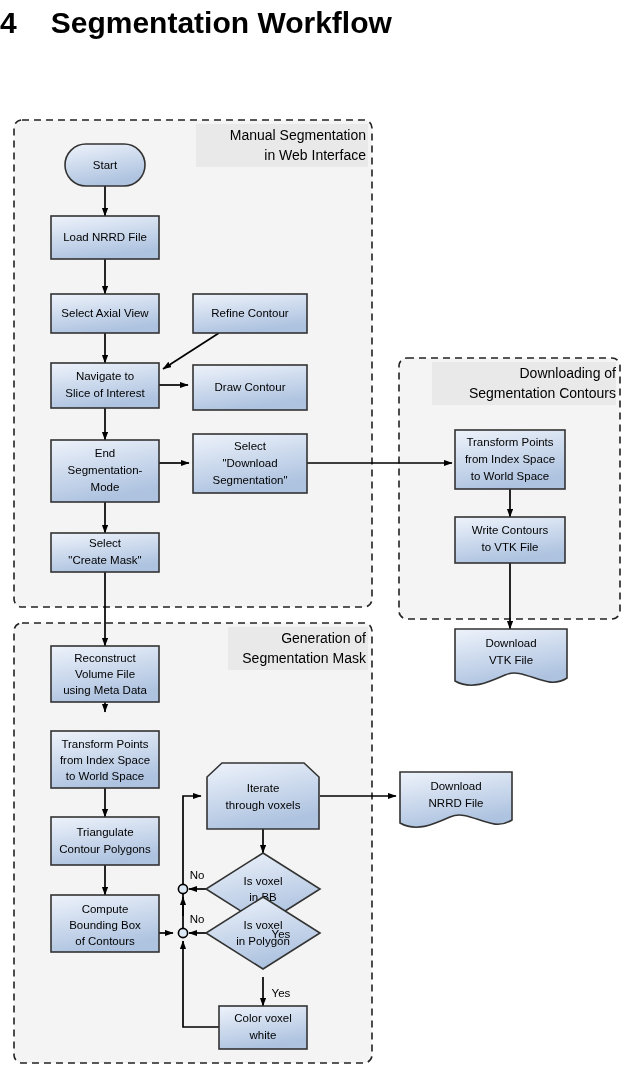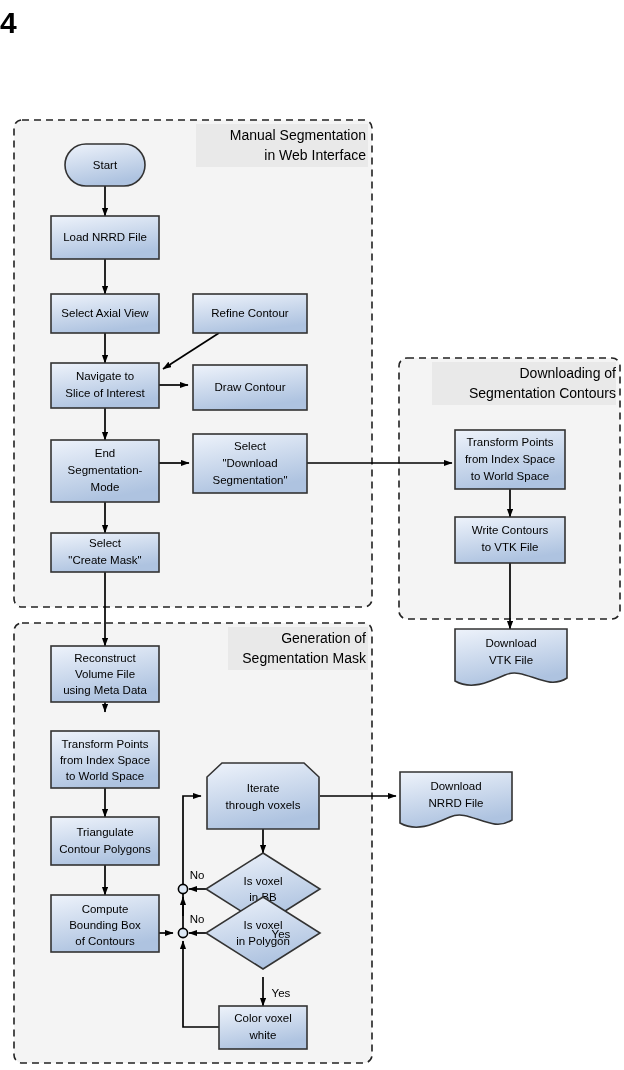--- a/index.html
+++ b/index.html
@@ -17,20 +17,21 @@
   .grouptext{font-family:"Liberation Sans","DejaVu Sans",sans-serif;
              font-size:14px;fill:#000;text-anchor:end;}
   .edgelabel{font-family:"Liberation Sans","DejaVu Sans",sans-serif;
              font-size:11.5px;fill:#000;text-anchor:middle;}
 </style>
 </head>
 <body>
 
 <div id="heading">
   <span class="num">4</span>
+  <span class="txt">Segmentation Workflow</span>
 </div>
 
 <div id="figure">
 <svg width="624" height="1024" viewBox="0 0 624 1024" xmlns="http://www.w3.org/2000/svg">
   <defs>
     <linearGradient id="nodegrad" x1="0" y1="0" x2="0.35" y2="1">
       <stop offset="0%" stop-color="#eef3fb"></stop>
       <stop offset="100%" stop-color="#aec3e0"></stop>
     </linearGradient>
     <linearGradient id="docgrad" x1="0" y1="0" x2="0.35" y2="1">

